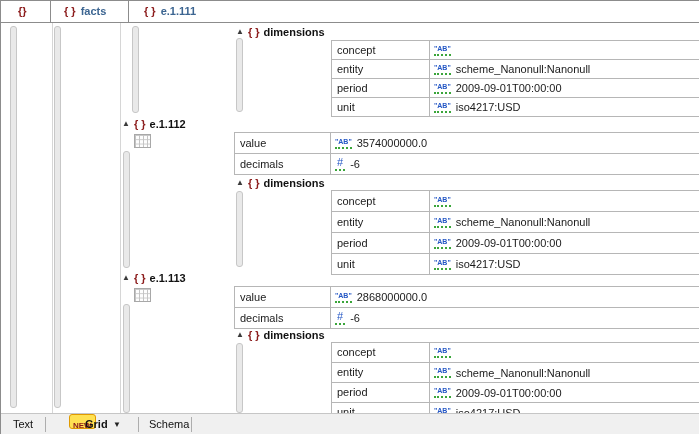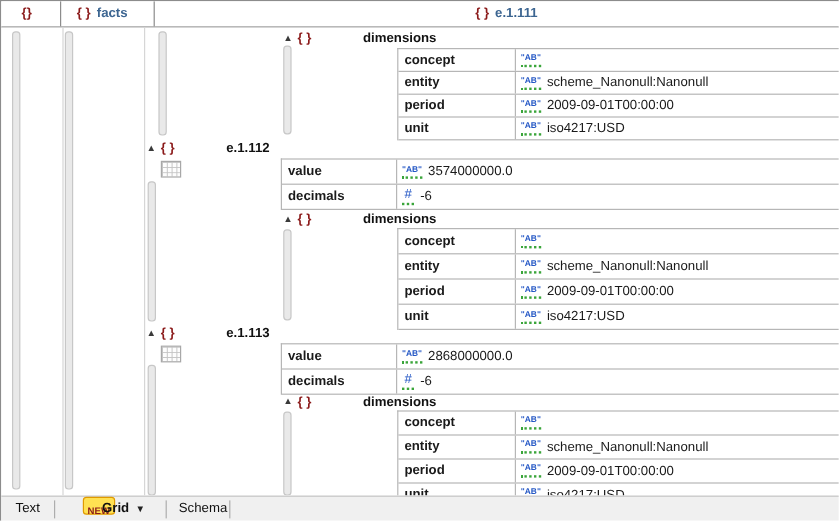--- a/index.html
+++ b/index.html
@@ -10,39 +10,39 @@
     background:#fff; border-top:1px solid #8c8c8c; border-left:1px solid #8c8c8c;
   }
   
   .hdr { position:absolute; left:0; top:0; width:699px; height:22px; display:flex;
          border-bottom:1px solid #8c8c8c; background:#fff; }
   .hcell { height:100%; line-height:21px; white-space:nowrap; border-right:1px solid #8c8c8c; }
   .hcell .brace { font-weight:bold; color:#8b1a1a; }
   .hcell .hlabel { color:#3c6591; margin-left:5px;font-weight:bold; }
   .hc1 { width:50px; padding-left:17px; }
   .hc2 { width:78px; padding-left:13px; }
-  .hc3 { flex:1; padding-left:15px; border-right:none;text-align:center; }
+  .hc3 { flex:1; padding-left:15px; border-right:none; }
   
   .content { position:absolute; left:0; top:22px; width:699px; height:390px; overflow:hidden; background:#fff; }
   .vline { position:absolute; top:0; width:1px; height:390px; background:#d6d6d6; }
   .vbar { position:absolute; width:7px; background:#e9e9e9; border:1px solid #c7c7c7; border-radius:3px; }
   
   .nodehdr { position:absolute; height:16px; display:flex; align-items:center; white-space:nowrap; }
   .tri { font-size:8px; color:#3a3a3a; line-height:16px; margin-right:4px; }
   .obrace { font-weight:bold; color:#8b1a1a; margin-right:4px; }
-  .nlabel { font-weight:bold; color:#111;margin-left:39px; }
+  .nlabel { font-weight:bold; color:#111; }
   
   .gicon { position:absolute; width:17px; height:14px; border:1px solid #a8a8a8; background-color:#fdfdfd;
            background-image:linear-gradient(#c4c4c4 1px, transparent 1px),
                             linear-gradient(90deg,#c4c4c4 1px, transparent 1px);
            background-size:4px 4.3px; }
   
   .tbl { position:absolute; border-top:1px solid #b6b6b6; border-left:1px solid #b6b6b6; background:#fff; }
   .trow { display:flex; border-bottom:1px solid #b6b6b6; }
-  .key { font-weight:bold; padding-left:5px; border-right:1px solid #b6b6b6; white-space:nowrap; overflow:hidden; }
+  .key { font-weight:normal; padding-left:5px; border-right:1px solid #b6b6b6; white-space:nowrap; overflow:hidden; }
   .val { flex:1; display:flex; align-items:center; padding-left:4px; white-space:nowrap; overflow:hidden; }
   .rh19 .trow { height:19px; } .rh19 .key { line-height:18px; }
   .rh20 .trow { height:20px; } .rh20 .key { line-height:19px; }
   .rh21 .trow { height:21px; } .rh21 .key { line-height:20px; }
   .kw96 .key { width:96px; } .kw98 .key { width:98px; }
   .tstr { font-size:7px; font-weight:bold; color:#2457c5; border-bottom:2px dotted #3aa53a;
           padding-bottom:1px; margin-right:5px; line-height:8px; letter-spacing:0; }
   .tnum { font-size:11px; color:#2457c5; border-bottom:2px dotted #3aa53a; padding:0 2px 1px 2px;
           margin-right:5px; line-height:11px; }
   .vtext { color:#1a1a1a; }

